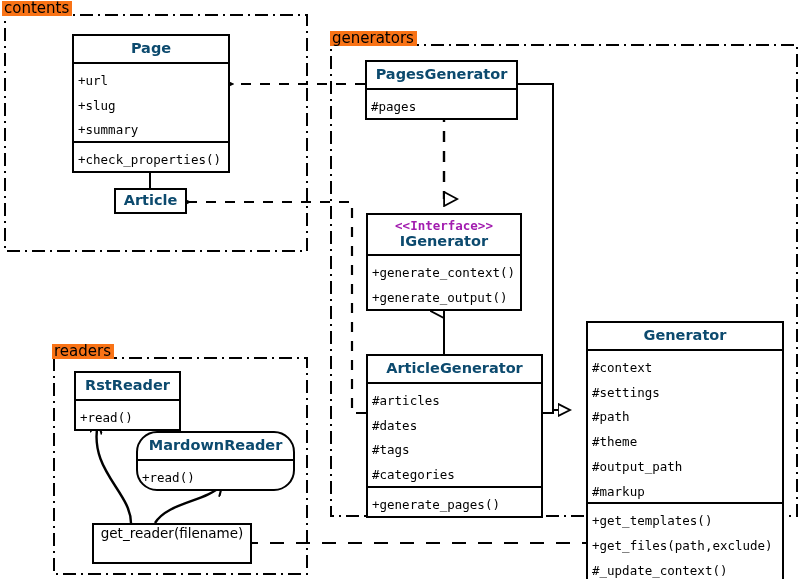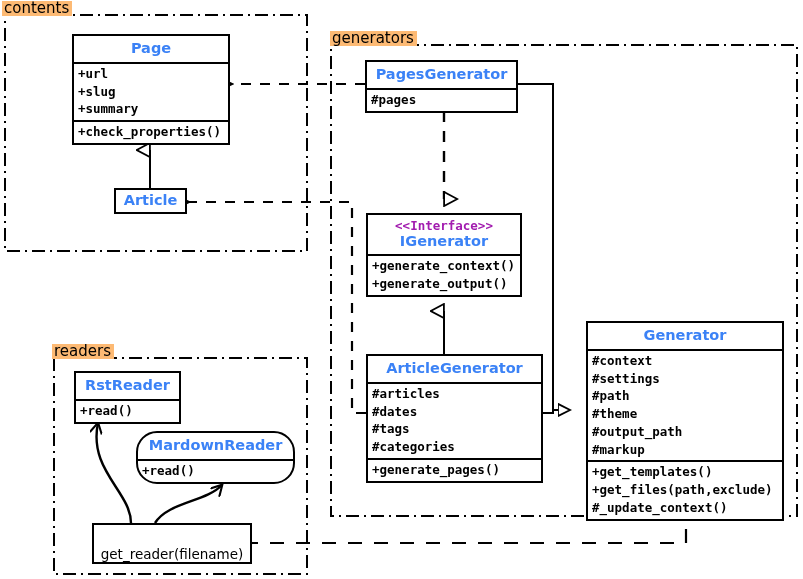--- a/index.html
+++ b/index.html
@@ -9,50 +9,50 @@
     position:relative;overflow:hidden;
     -webkit-font-smoothing:none;
   }
   #canvas{position:absolute;left:0;top:0;width:803px;height:579px;}
   svg.layer{position:absolute;left:0;top:0;width:803px;height:579px;overflow:visible;}
   svg.layer.under{z-index:1;}
   svg.layer.over{z-index:3;}
   .pkg-label{
     position:absolute;z-index:4;
     font-family:"DejaVu Sans", sans-serif;
-    font-size:15px;color:#000;background:#fdba74;
+    font-size:15px;color:#000;background:#f97316;
     line-height:1;padding:0 3px 0 2px;white-space:nowrap;
   }
 
   
   .cls{
     position:absolute;z-index:5;box-sizing:border-box;
     background:#ffffff;border:2px solid #000;
   }
   .cls .title{
     font-family:"DejaVu Sans", sans-serif;
-    font-weight:bold;font-size:14.5px;color:#3b82f6;
+    font-weight:bold;font-size:14.5px;color:#0c4a6e;
     text-align:center;line-height:1.1;
     padding:5px 6px 5px 6px;white-space:nowrap;
   }
   .cls .stereo{
     font-family:"DejaVu Sans Mono", monospace;
     font-weight:bold;font-size:12.5px;color:#a21caf;
     text-align:center;line-height:1.15;
     padding:4px 6px 0 6px;white-space:nowrap;
   }
   .cls .title.with-stereo{padding-top:1px;padding-bottom:4px;}
   .cls .sep{height:0;border-top:2px solid #000;}
   .cls .compartment{padding:1px 0 2px 0;}
   .cls .member{
     font-family:"DejaVu Sans Mono", monospace;
     font-size:12.5px;color:#000;line-height:1.42;
-    padding:0 2px 0 4px;white-space:nowrap;font-weight:bold;
-  }
-  .cls.plain{display:flex;align-items:flex-end;justify-content:center;}
+    padding:7px 2px 0 4px;white-space:nowrap;
+  }
+  .cls.plain{display:flex;align-items:flex-start;justify-content:center;}
   .cls.plain .fn{
     font-family:"DejaVu Sans", sans-serif;
     font-size:13.5px;color:#000;white-space:nowrap;
   }
 </style>
 </head>
 <body>
 
 <div id="canvas">
 

